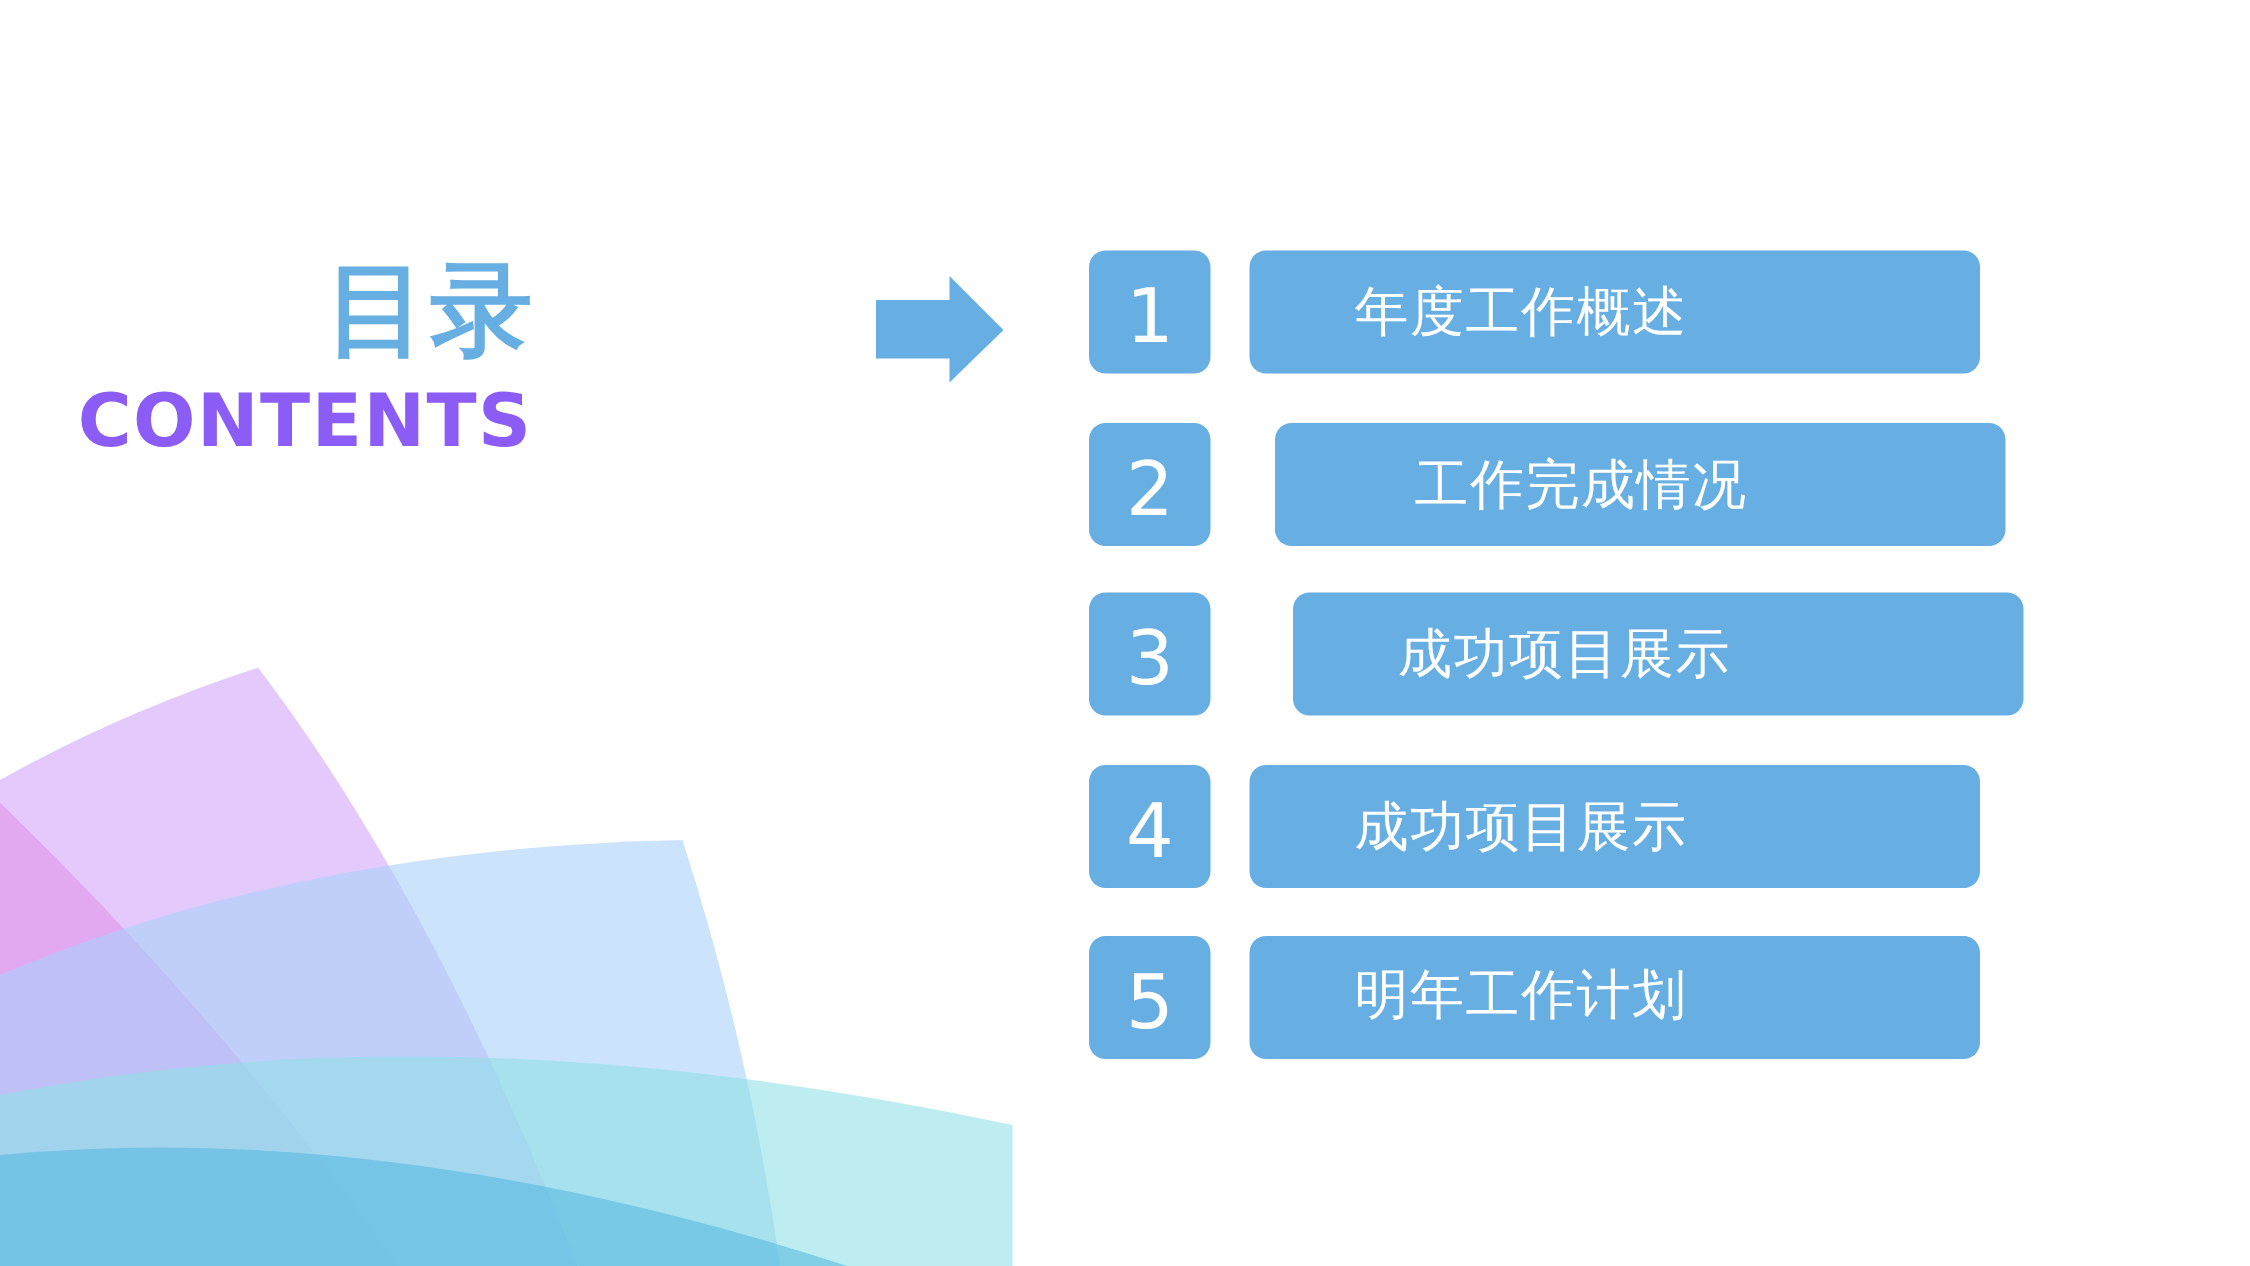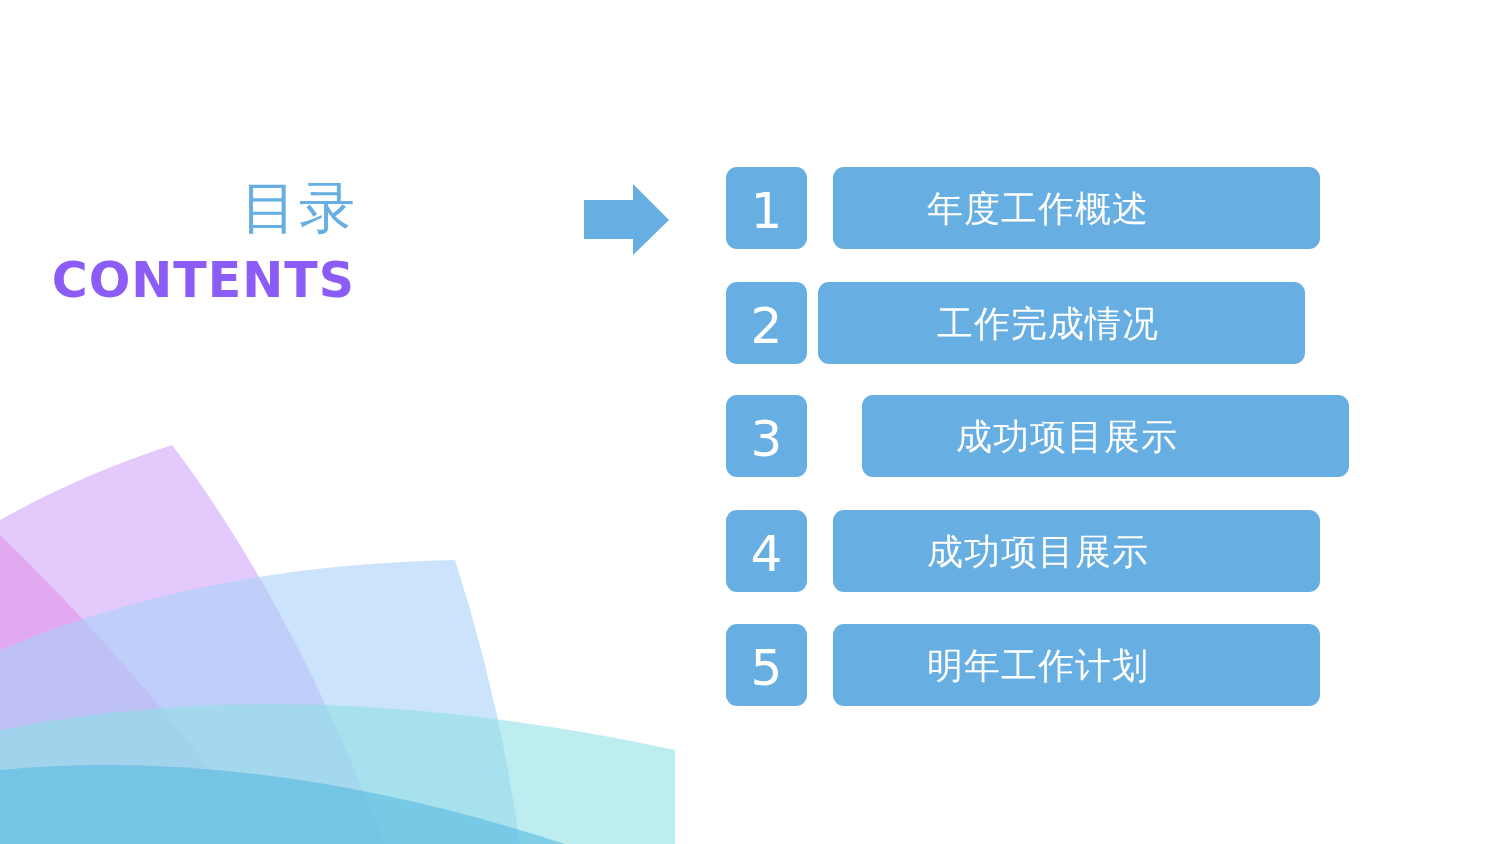--- a/index.html
+++ b/index.html
@@ -5,39 +5,39 @@
   html, body { margin: 0; padding: 0; }
   body {
     width: 1500px; height: 844px; overflow: hidden;
     background: #ffffff; position: relative;
     font-family: "DejaVu Sans", "Liberation Sans", sans-serif;
   }
   .slide { position: absolute; left: 0; top: 0; width: 1500px; height: 844px; }
   .decor { position: absolute; left: 0; top: 0; width: 1500px; height: 844px; pointer-events: none; }
   .title-cn {
     position: absolute; right: 1143px; top: 166px;
-    font-size: 56px; font-weight: normal; color: #67aee2;
+    font-size: 68px; font-weight: bold; color: #67aee2;
     line-height: 84px; letter-spacing: 2px; white-space: nowrap;
   }
   .title-en {
     position: absolute; right: 1145px; top: 252px;
     font-size: 49px; font-weight: bold; color: #8b5cf6;
     line-height: 58px; letter-spacing: 1px; white-space: nowrap;
   }
   .arrow { position: absolute; left: 584px; top: 184px; width: 86px; height: 72px; }
   .num-box {
     position: absolute; left: 726px; width: 81px; height: 82px;
     background: #67aee2; border-radius: 11px;
     color: #ffffff; font-size: 50px; line-height: 88px; text-align: center;
   }
   .label-box {
     position: absolute; width: 487px; height: 82px;
     background: #67aee2; border-radius: 11px;
     color: #ffffff; font-size: 36px; line-height: 84px;
-    text-align: left; padding-left: 94px; box-sizing: border-box;
+    text-align: left; padding-left: 70px; box-sizing: border-box;
     letter-spacing: 1px; white-space: nowrap;
   }
 </style>
 </head>
 <body>
 
 <div class="slide">
 
   <svg class="decor" viewBox="0 0 1500 844" xmlns="http://www.w3.org/2000/svg">
 
@@ -56,24 +56,24 @@
   <div class="title-en">CONTENTS</div>
 
   <svg class="arrow" viewBox="0 0 86 72" xmlns="http://www.w3.org/2000/svg">
     <path d="M0,16 L49,16 L49,0 L85,36 L49,71 L49,55 L0,55 Z" fill="#67aee2"></path>
   </svg>
 
   <div class="num-box" style="top:167px;">1</div>
   <div class="label-box" style="left:833px; top:167px;">年度工作概述</div>
 
   <div class="num-box" style="top:282px;">2</div>
-  <div class="label-box" style="left:818px; top:282px; padding-left:119px;">工作完成情况</div>
+  <div class="label-box" style="left:850px; top:282px; padding-left:93px;">工作完成情况</div>
 
   <div class="num-box" style="top:395px;">3</div>
   <div class="label-box" style="left:833px; top:395px;margin-left:29px;">成功项目展示</div>
 
   <div class="num-box" style="top:510px;">4</div>
   <div class="label-box" style="left:833px; top:510px;">成功项目展示</div>
 
   <div class="num-box" style="top:624px;">5</div>
-  <div class="label-box" style="left:833px; top:624px;">明年工作计划</div>
+  <div class="label-box" style="left:833px; top:624px;font-family:Liberation Mono, monospace;">明年工作计划</div>
 
 </div>
 
 </body></html>

